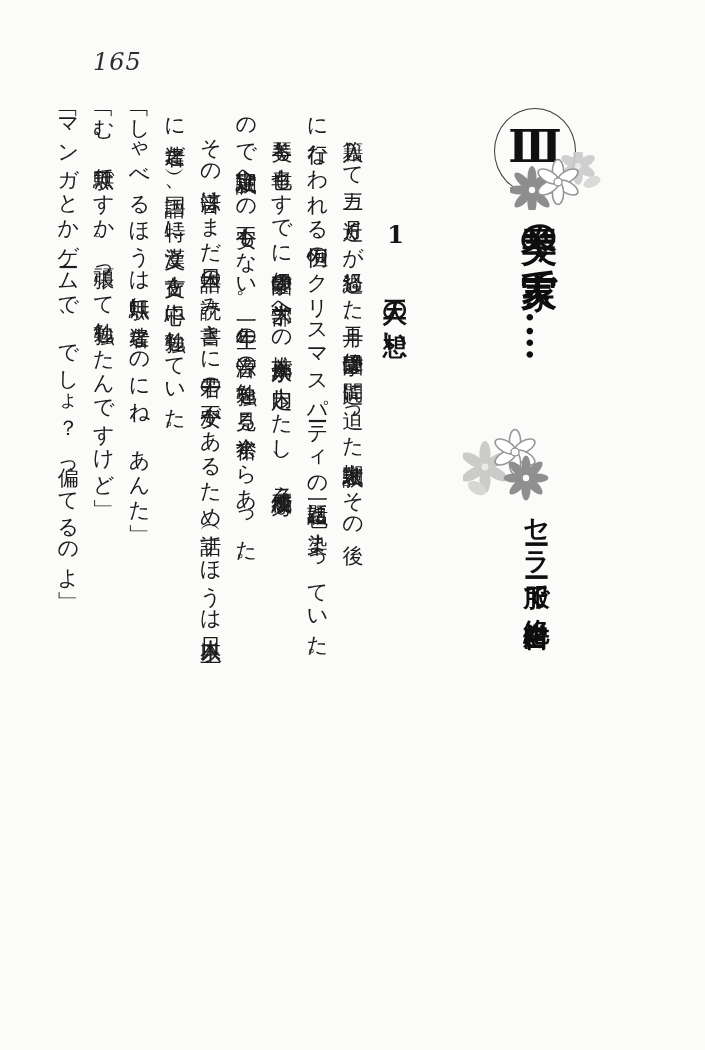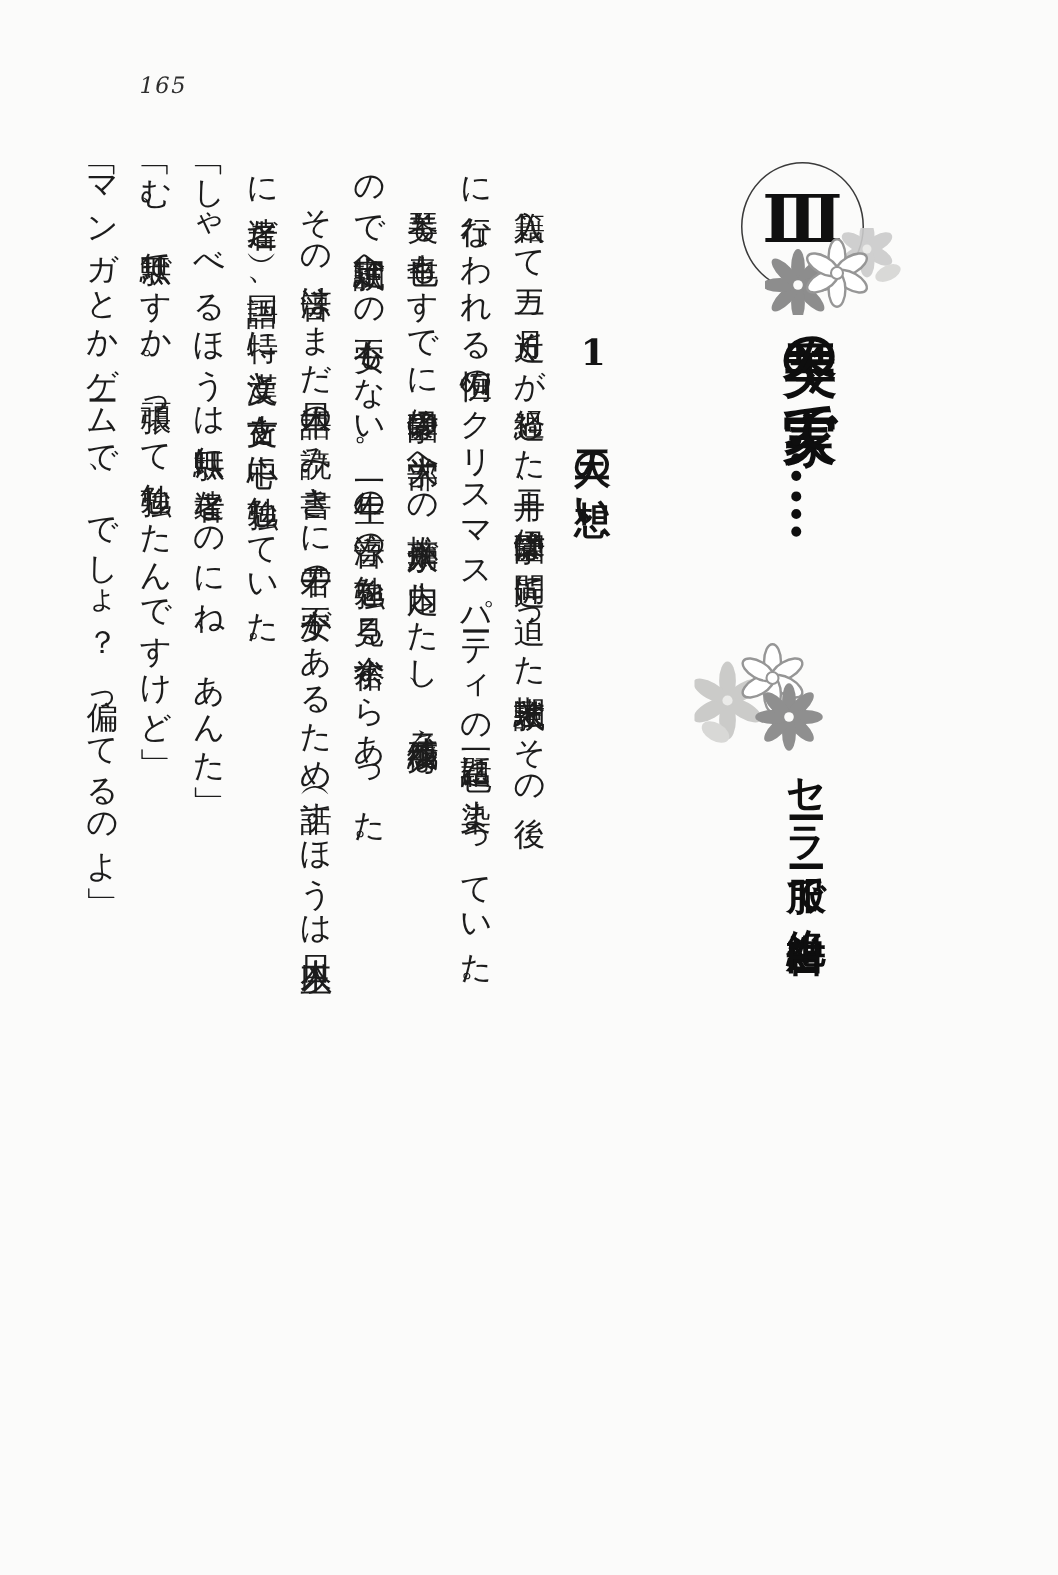--- a/index.html
+++ b/index.html
@@ -15,21 +15,21 @@
     overflow: hidden;
     color: #1c1c1c;
   }
   .v {
     writing-mode: vertical-rl;
     text-orientation: mixed;
   }
   .page-number {
     position: absolute;
     left: 93px; top: 48px;
-    font-size: 15px;
+    font-size: 24px;
     font-style: italic;
     color: #2e2e2e;
     letter-spacing: 1px;
   }
   .chapter-circle {
     position: absolute;
     left: 494px; top: 108px;
     width: 82px; height: 86px;
     border: 1.5px solid #3a3a3a;
     border-radius: 50%;

